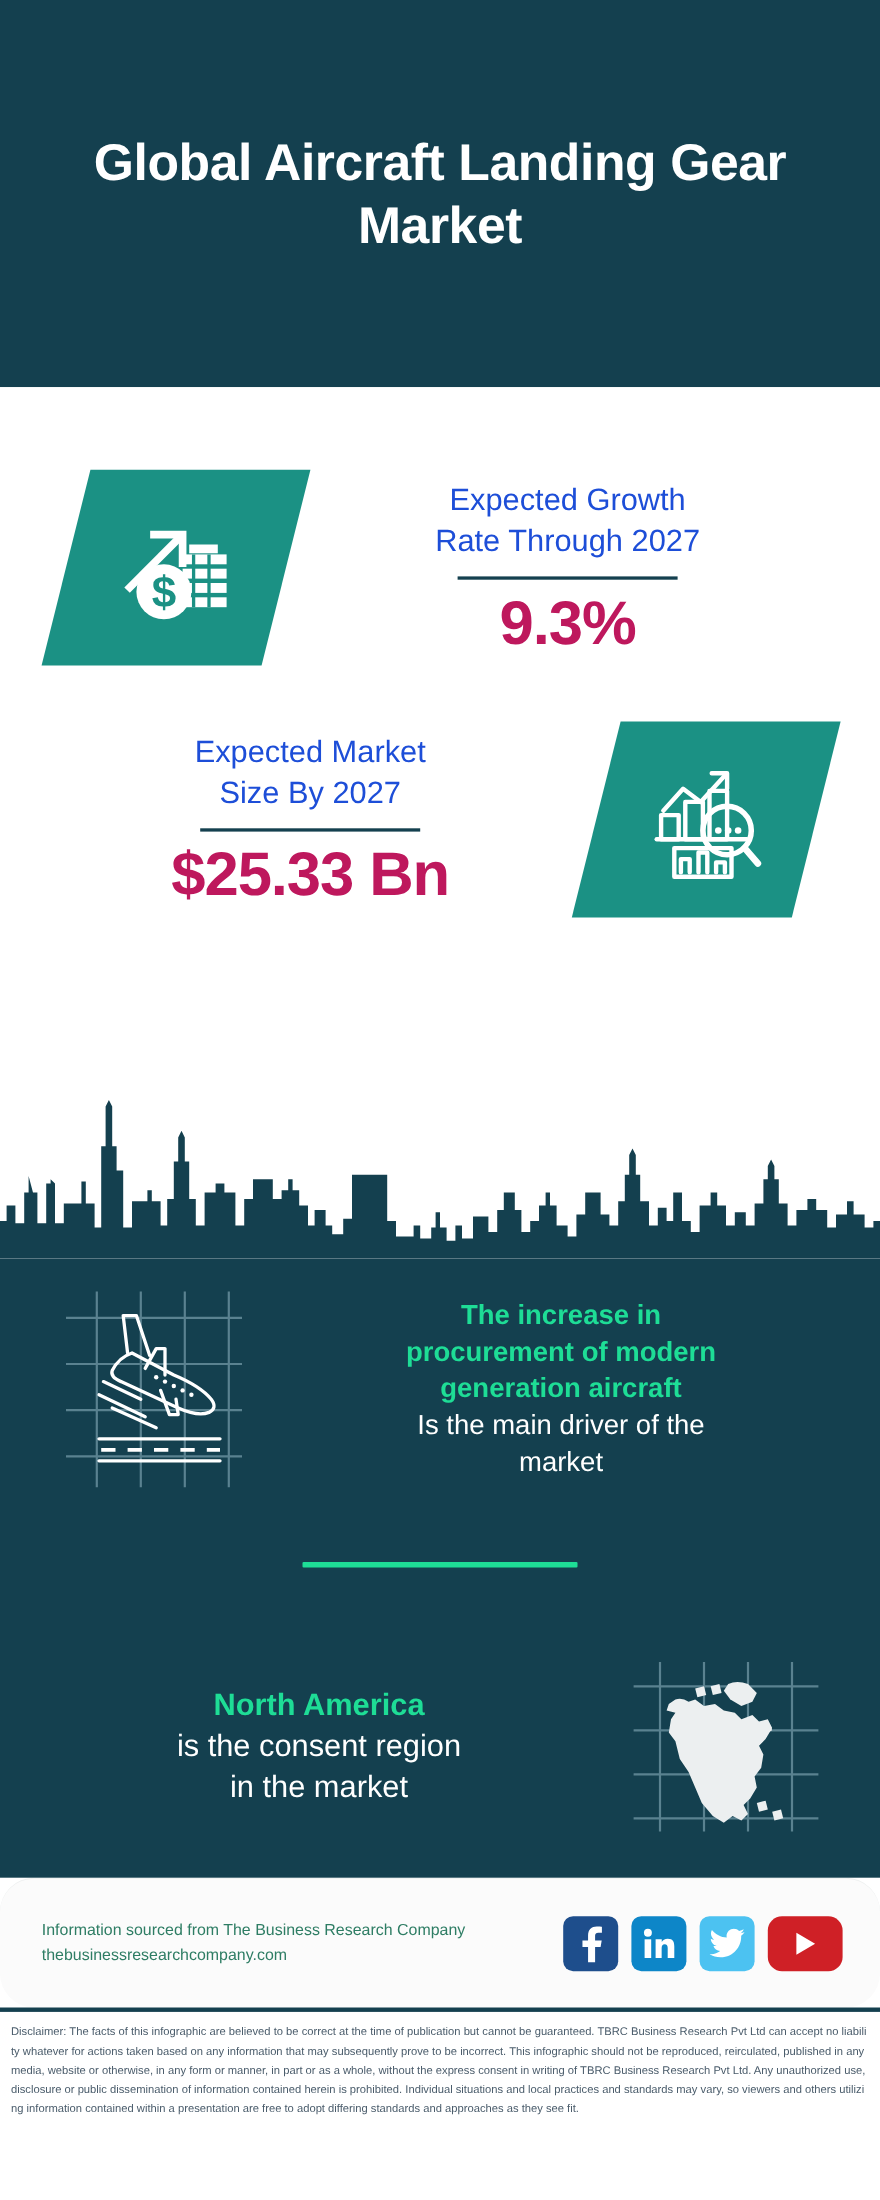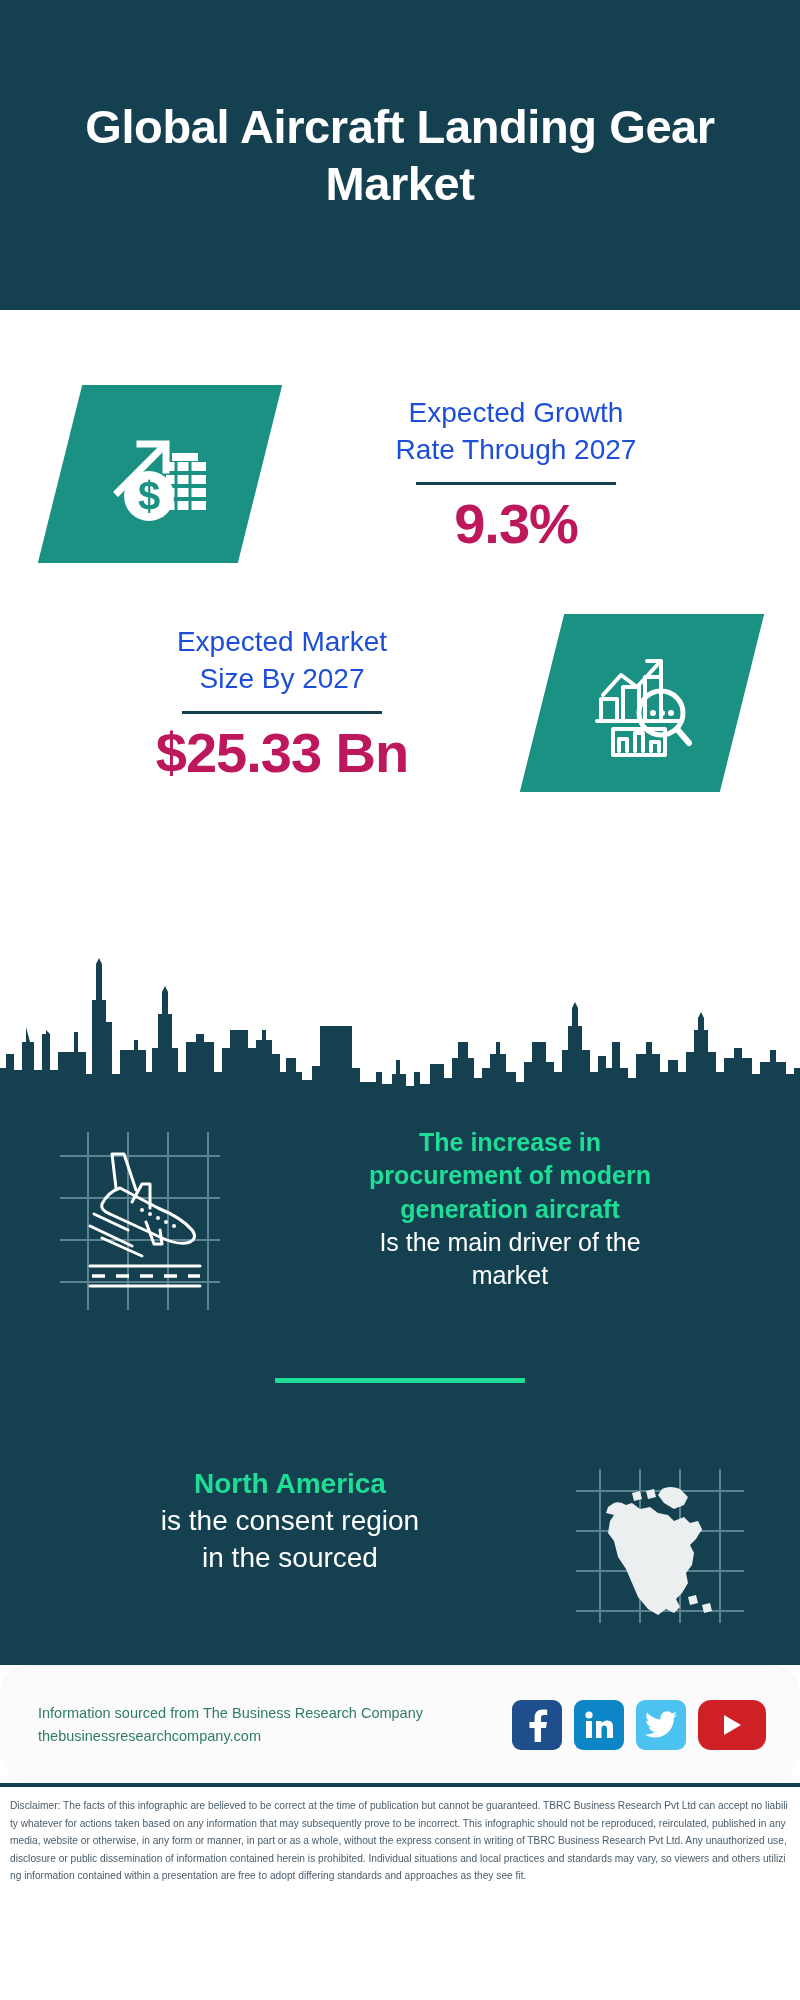--- a/index.html
+++ b/index.html
@@ -9,21 +9,21 @@
     background:#ffffff;
     width:800px; height:2000px;
     overflow:hidden;
     position:relative;
   }
   .page { width:800px; height:2000px; position:relative; background:#fff; }
 
   
   .header {
     background:#14404f;
-    height:310px;
+    height:352px;
     display:flex; align-items:center; justify-content:center;
     padding:0 36px;
   }
   .header-title {
     color:#ffffff;
     font-size:47px;
     font-weight:bold;
     line-height:1.22;
     text-align:center;
     letter-spacing:-0.4px;
@@ -81,21 +81,21 @@
   }
   .skyline-wrap svg { display:block; width:800px; height:180px; }
 
   
   .dark {
     background:#14404f;
     padding:0 0 40px 0;
     position:relative;
   }
 
-  .info-row { display:flex; padding:24px 30px 0 30px; }
+  .info-row { display:flex; align-items:center; padding:24px 30px 0 30px; }
   .info-icon { width:220px; flex:none; display:flex; justify-content:center; }
   .info-text { flex:1; text-align:center; padding:0 10px; }
   .info-line-bold {
     color:#1edd96; font-size:25px; font-weight:bold; line-height:1.33;
   }
   .info-line-norm {
     color:#ffffff; font-size:25px; font-weight:normal; line-height:1.33;
   }
 
   .mid-divider {
@@ -263,21 +263,21 @@
         <div class="info-line-norm">market</div>
       </div>
     </div>
 
     <div class="mid-divider"></div>
 
     <div class="info-row">
       <div class="info-text">
         <div class="info-line-bold" style="font-size:28px">North America</div>
         <div class="info-line-norm" style="font-size:28px">is the consent region</div>
-        <div class="info-line-norm" style="font-size:28px">in the sourced</div>
+        <div class="info-line-norm" style="font-size:28px">in the market</div>
       </div>
       <div class="info-icon">
         <svg width="180" height="160" viewBox="0 0 180 160">
           <g stroke="#5a8290" stroke-width="2" fill="none">
             <path d="M6 26 L174 26"></path>
               <path d="M6 66 L174 66"></path>
             <path d="M6 106 L174 106"></path>
               <path d="M6 146 L174 146"></path>
             <path d="M30 4 L30 158"></path>
               <path d="M70 4 L70 158"></path>

